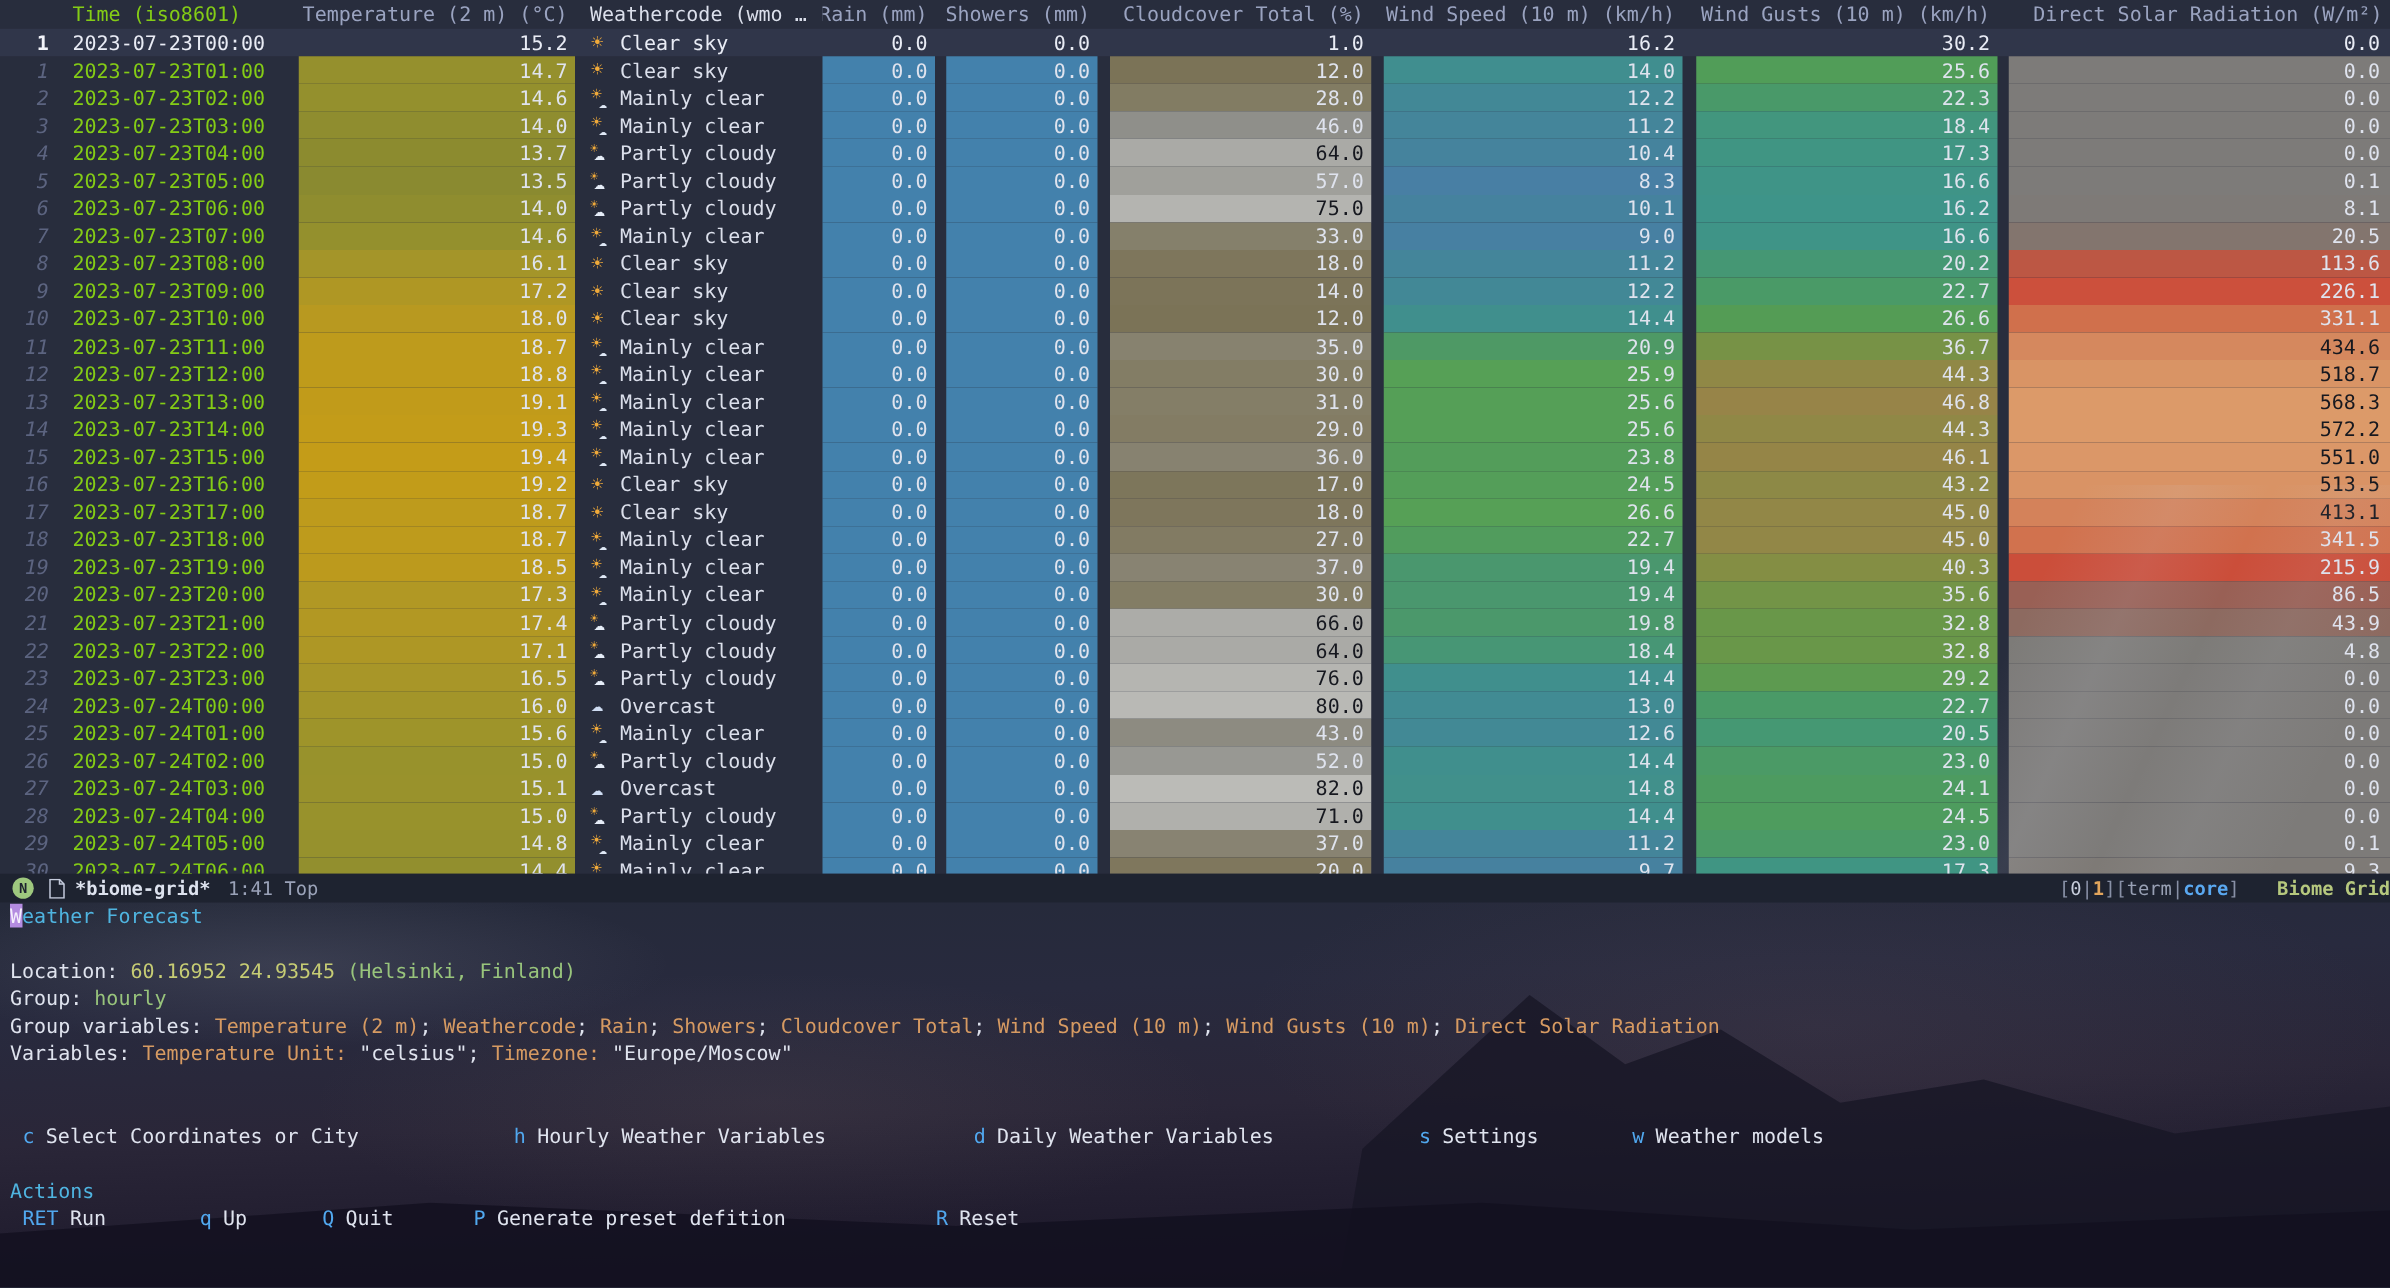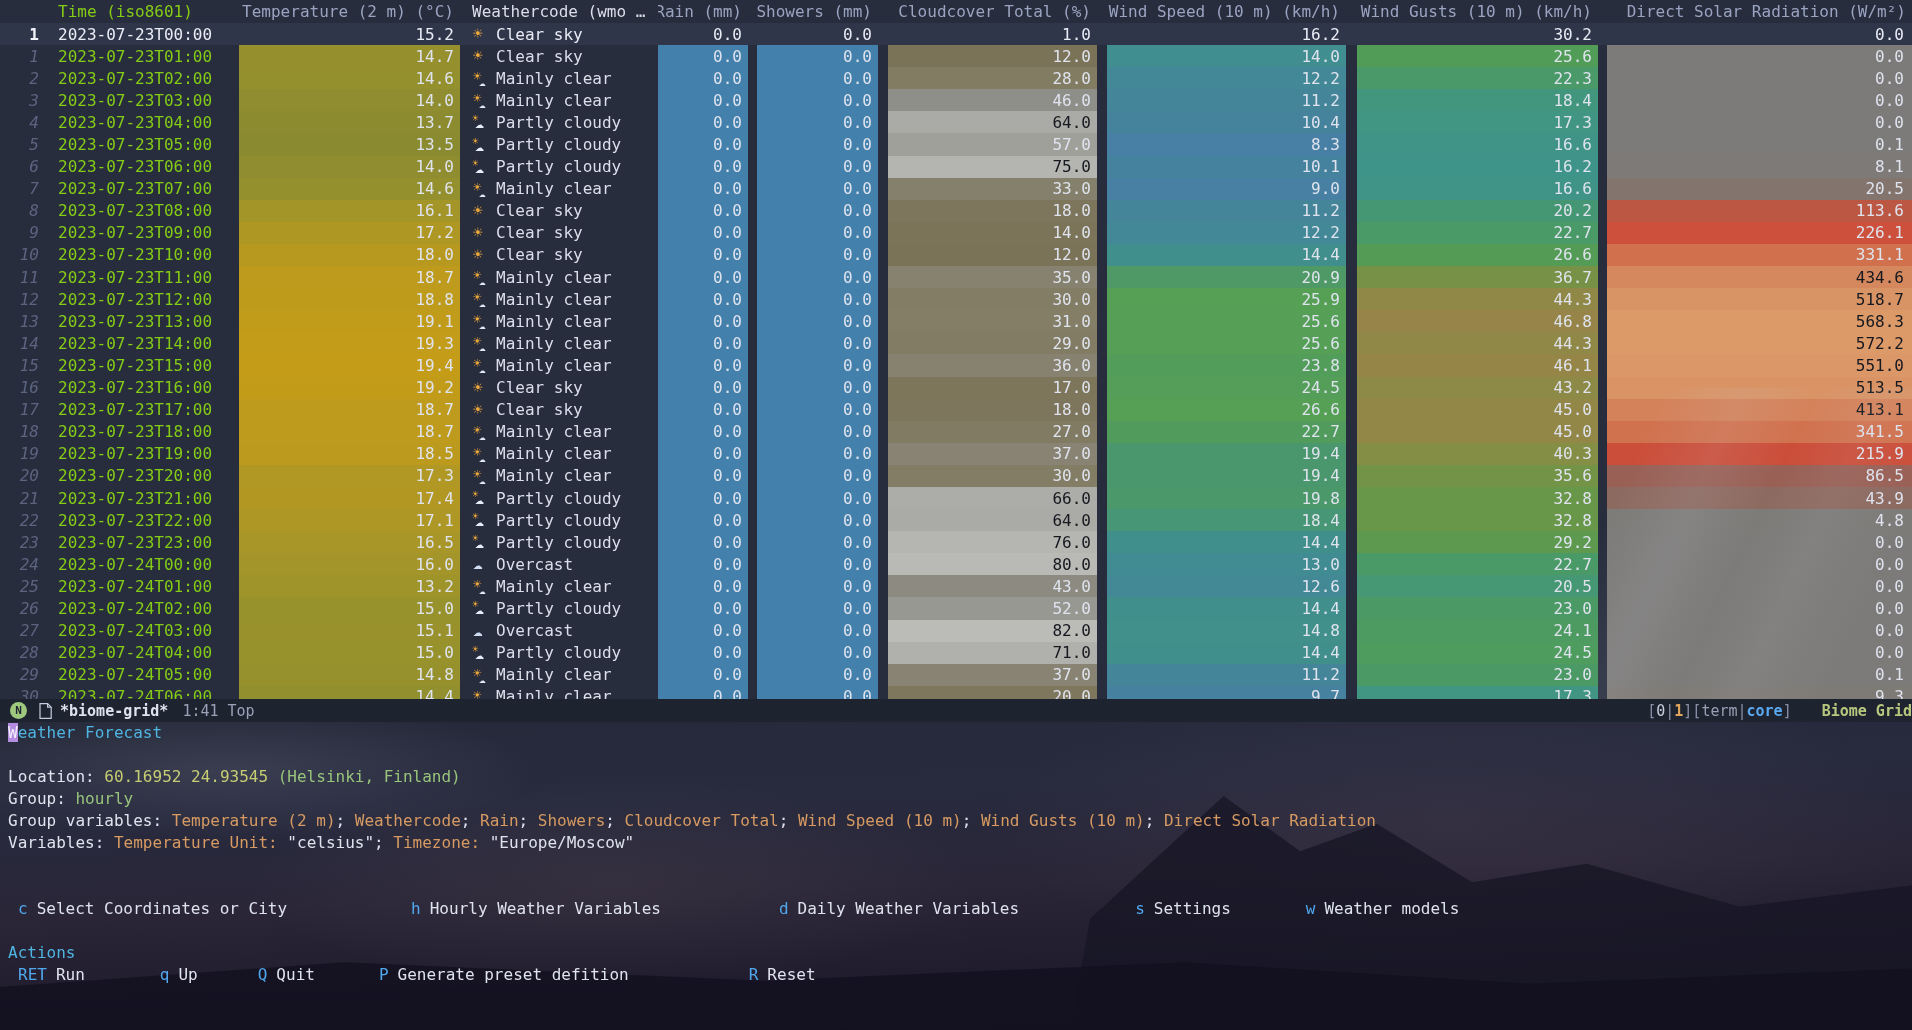--- a/index.html
+++ b/index.html
@@ -543,21 +543,21 @@
         <div class="cell c-rain al-r" style="background: rgb(67, 129, 172);">0.0</div>
         <div class="cell c-sh al-r" style="background: rgb(67, 129, 172);">0.0</div>
         <div class="cell c-cloud al-r dark" style="background: rgb(185, 185, 181);">80.0</div>
         <div class="cell c-ws al-r" style="background: rgb(65, 139, 147);">13.0</div>
         <div class="cell c-wg al-r" style="background: rgb(74, 154, 103);">22.7</div>
         <div class="cell c-sr al-r" style="background: rgb(125, 123, 121);">0.0</div>
       </div>
       <div class="row">
         <div class="cell c-num">25</div>
         <div class="cell c-time al-l">2023-07-24T01:00</div>
-        <div class="cell c-temp al-r" style="background: rgb(158, 148, 42);">13.2</div>
+        <div class="cell c-temp al-r" style="background: rgb(158, 148, 42);">15.6</div>
         <div class="cell c-code al-l">
           <span class="wicon v-msc">
             <span class="s">☀</span>
             <span class="c">☁</span>
           </span>
           <span>Mainly clear</span>
         </div>
         <div class="cell c-rain al-r" style="background: rgb(67, 129, 172);">0.0</div>
         <div class="cell c-sh al-r" style="background: rgb(67, 129, 172);">0.0</div>
         <div class="cell c-cloud al-r" style="background: rgb(141, 139, 129);">43.0</div>

